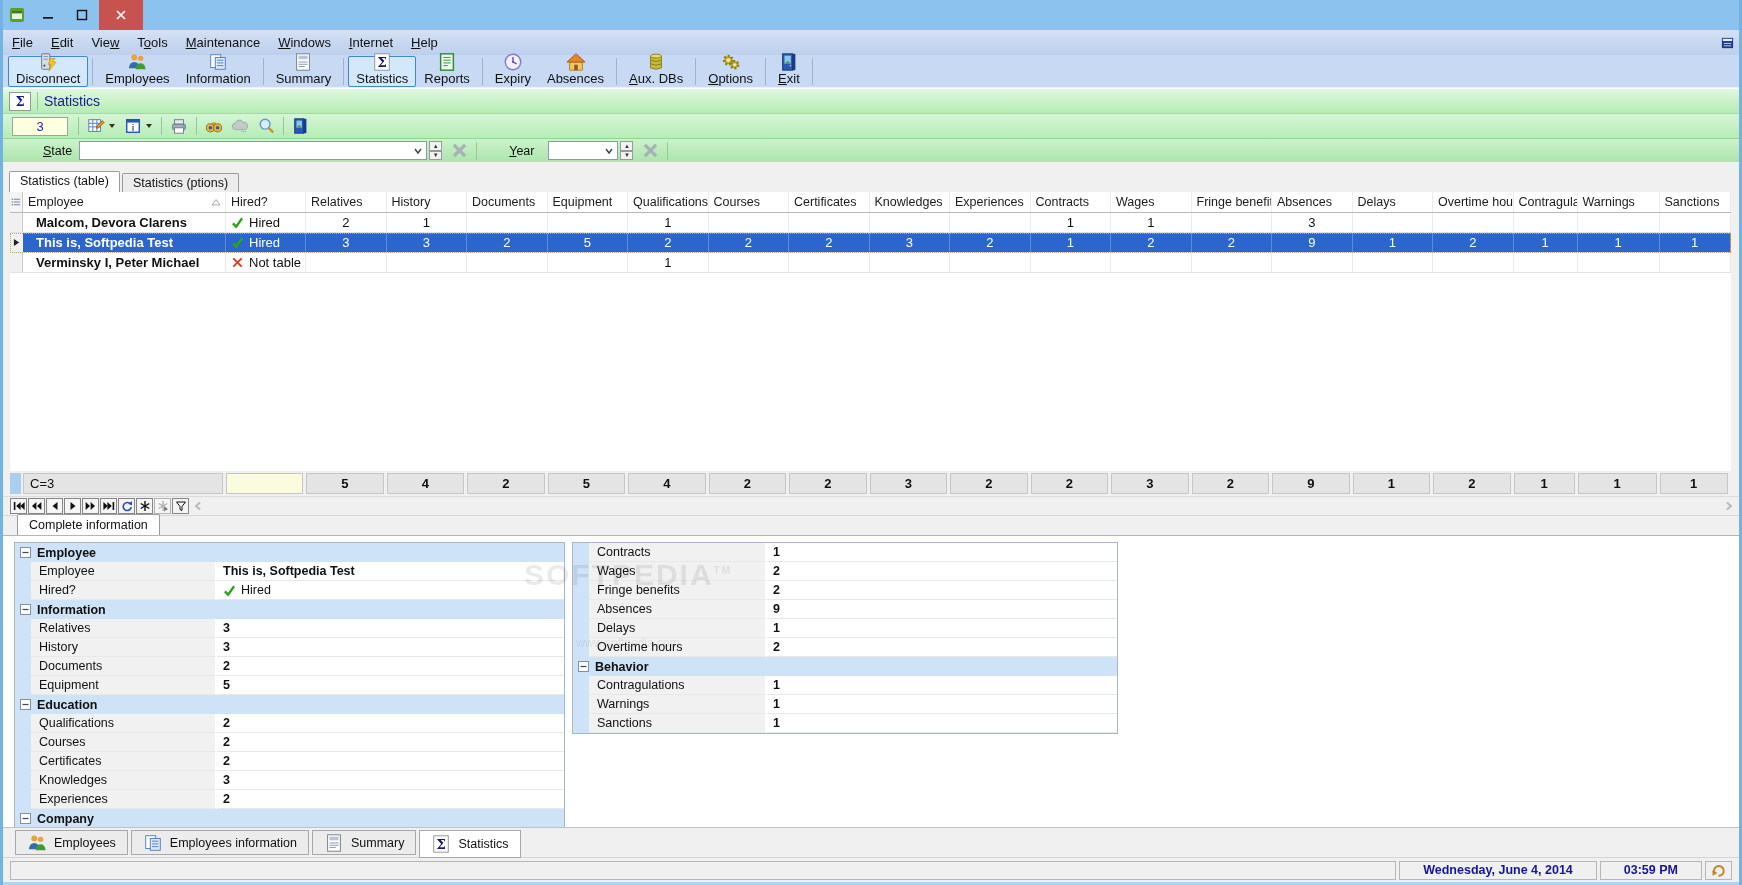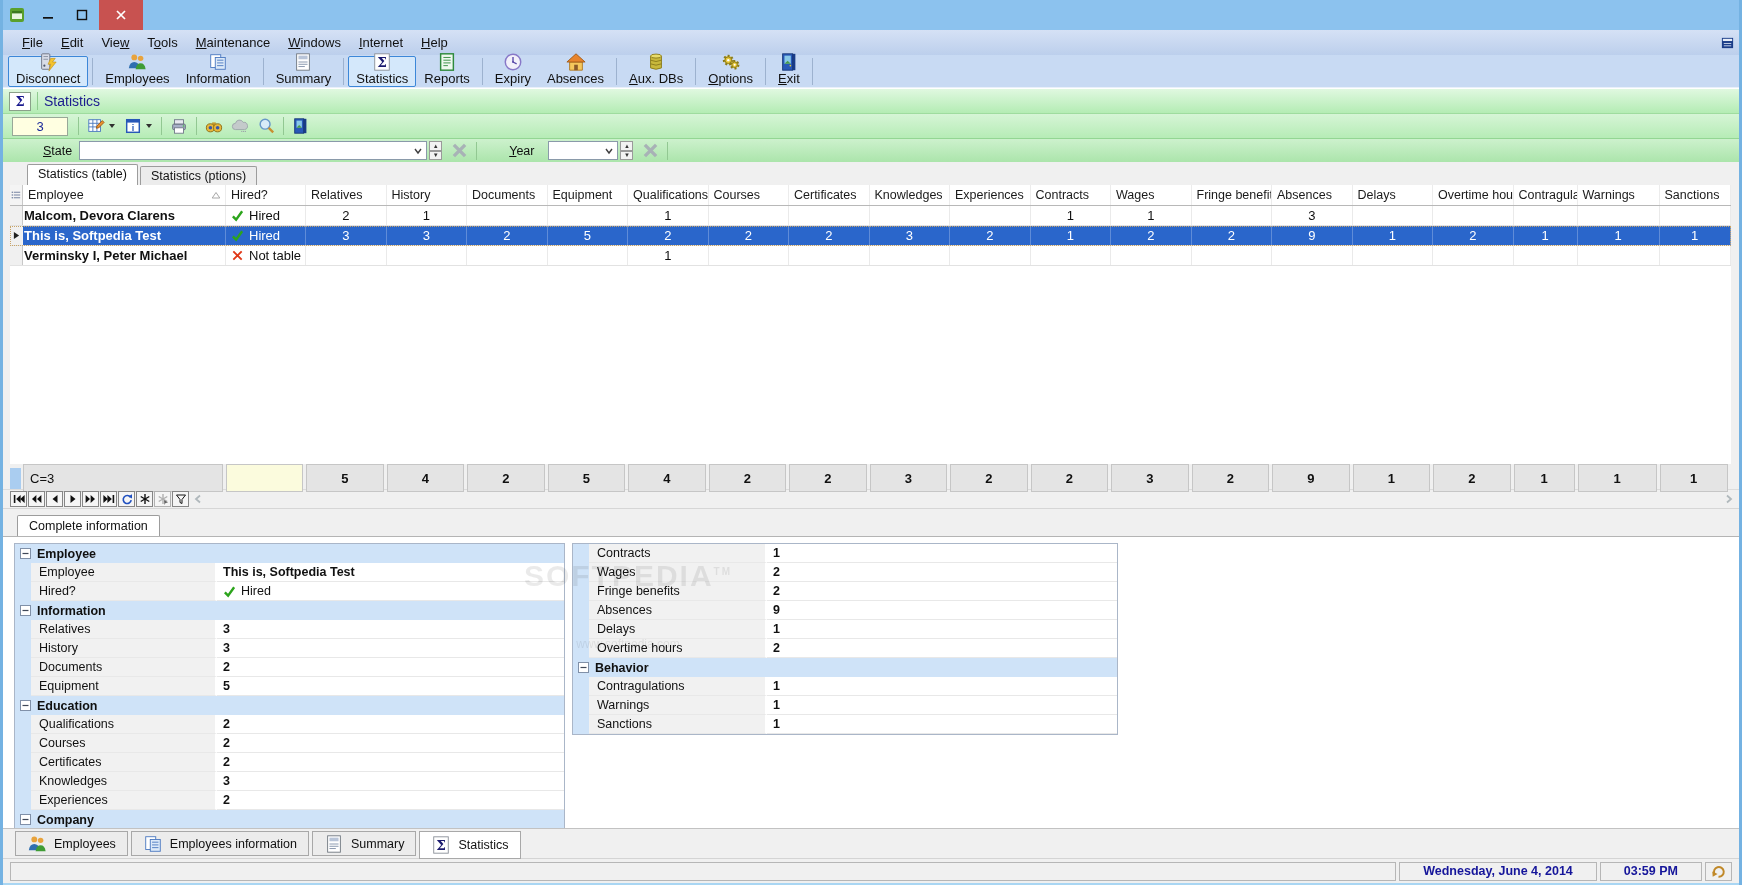--- a/index.html
+++ b/index.html
@@ -8,21 +8,21 @@
   .window { width:1742px; height:885px; border-left:3px solid #74b2e2; border-right:3px solid #74b2e2; position:relative; background:#f0f0f0; }
 
   
   .titlebar { height:30px; background:#8cc2ee; display:flex; align-items:center; }
   .appicon { width:22px; height:18px; margin-left:6px; display:flex; align-items:center; }
   .tb-title { flex:1; text-align:center; font-size:13px; color:#111; white-space:nowrap; overflow:hidden; }
   .wbtn { width:34px; height:30px; display:flex; align-items:center; justify-content:center; cursor:default; }
   .wbtn.close { width:44px; background:#c85250; }
 
   
-  .menubar { height:25px; background:linear-gradient(#d5e1f5,#bccfec); display:flex; align-items:center; padding-left:10px; font-size:13px; color:#111; }
+  .menubar { height:25px; background:linear-gradient(#d5e1f5,#bccfec); display:flex; align-items:center; font-size:13px; color:#111; }
   .menu-item { padding:3px 9px; cursor:default; }
   .menu-item u { text-decoration:underline; }
   .mdi-right { margin-left:auto; margin-right:4px; display:flex; align-items:center; }
 
   
   .toolbar { height:33px; background:#c8daf3; display:flex; align-items:center; padding-left:5px; border-bottom:1px solid #e8f0fa; }
   .tbtn { display:flex; flex-direction:column; align-items:center; justify-content:flex-end; height:31px; padding:1px 7px 1px 7px; font-size:13px; color:#101010; border:1px solid transparent; border-radius:2px; }
   .tbtn .ticon { height:17px; display:flex; align-items:flex-end; }
   .tbtn .tlabel { line-height:13px; white-space:nowrap; }
   .tbtn.active { background:#d4e8fb; border-color:#3c87d8; }
@@ -43,54 +43,54 @@
   .flabel { margin-left:40px; margin-right:7px; }
   .flabel u { text-decoration:underline; }
   .combo { height:19px; background:#fff; border:1px solid #8a9aaa; display:flex; align-items:center; justify-content:flex-end; padding-right:3px; }
   .combo.state { width:348px; }
   .combo.year { width:70px; margin-left:7px; }
   .spinner { width:13px; height:19px; display:flex; flex-direction:column; margin-left:2px; }
   .spinner div { flex:1; background:#f2f2f2; border:1px solid #9a9a9a; display:flex; align-items:center; justify-content:center; font-size:6px; color:#333; }
   .clearx { width:26px; height:19px; display:flex; align-items:center; justify-content:center; margin-left:4px; }
 
   
-  .view-tabs { height:23px; background:#f0f0f0; display:flex; align-items:flex-end; padding-left:24px; }
+  .view-tabs { height:30px; background:#f0f0f0; display:flex; align-items:flex-end; padding-left:6px; }
   .vtab { height:19px; padding:2px 10px 0 10px; font-size:12.5px; background:#ececec; border:1px solid #9c9c9c; border-bottom:none; border-radius:2px 2px 0 0; margin-right:2px; color:#111; }
   .vtab.active { background:#fff; height:21px; position:relative; z-index:2; }
 
   
   .grid { margin-left:7px; width:1721px; background:#fff; --gcols:13px 203px 80px repeat(15,80.5px) 64px 82px 71px; }
   .ghead { display:grid; grid-template-columns:var(--gcols); height:21px; background:#fff; border-bottom:1px solid #b8b8b8; font-size:12.5px; color:#1a1a1a; }
   .ghead > div { display:flex; align-items:center; padding-left:5px; border-right:1px solid #ececec; overflow:hidden; white-space:nowrap; }
   .ghead .selhead { padding-left:1px; background:#f4f4f4; border-right:1px solid #c8c8c8; }
   .ghead .sort { margin-left:auto; margin-right:4px; display:flex; }
   .grow { display:grid; grid-template-columns:var(--gcols); height:20px; background:#fff; border-bottom:1px solid #e2e2e2; font-size:13px; color:#101010; }
   .grow > div { display:flex; align-items:center; justify-content:center; border-right:1px solid #eaeaea; overflow:hidden; white-space:nowrap; }
   .grow .sel { background:#f0f0f0; border-right:1px solid #c8c8c8; }
-  .grow .name { justify-content:flex-start; padding-left:1px; font-weight:bold;text-align:right; }
+  .grow .name { justify-content:flex-start; padding-left:13px; font-weight:bold;text-align:right; }
   .grow .hired { justify-content:flex-start; padding-left:5px; gap:5px; }
   .grow.selected { background:#2a66cb; color:#fff; outline:1px dotted #c8a468; outline-offset:-1px; }
   .grow.selected > div { border-right-color:rgba(255,255,255,.25); }
   .grow.selected .sel { background:#f0f0f0; }
   .gfiller { height:198px; background:#fff; }
   .gsummary { display:grid; grid-template-columns:var(--gcols); height:25px; background:#f0f0f0; align-items:center; font-size:13px; }
-  .scell { height:28px; margin-right:3px; background:#e4e4e4; border:1px solid #c6c6c6; display:flex; align-items:center; justify-content:center; font-weight:bold; color:#101010; }
+  .scell { height:21px; margin-right:3px; background:#e4e4e4; border:1px solid #c6c6c6; display:flex; align-items:center; justify-content:center; font-weight:bold; color:#101010; }
   .scell.slabel { justify-content:flex-start; padding-left:6px; font-weight:normal; }
   .scell.cream { background:#fbfbdd; }
   .sstub { height:21px; margin-right:2px; background:#aacdf0; }
 
   
   .navbar { height:19px; background:#f0f0f0; border-top:1px solid #dcdcdc; display:flex; align-items:center; padding:0 6px 0 7px; gap:1px; }
   .nbtn { width:17px; height:16px; background:#f5f5f5; border:1px solid #868686; display:flex; align-items:center; justify-content:center; }
   .nbtn.ndis { border-color:#b2b2b2; }
   .scrl { margin-left:4px; display:flex; align-items:center; }
   .navspacer { flex:1; }
 
   
-  .detail-tabrow { height:28px; background:#f0f0f0; border-top:1px solid #d6d6d6; display:flex; align-items:flex-end; padding-left:14px; }
+  .detail-tabrow { height:20px; background:#f0f0f0; border-top:1px solid #d6d6d6; display:flex; align-items:flex-end; padding-left:14px; }
   .dtab { height:21px; padding:3px 11px 0 11px; background:#fff; border:1px solid #9c9c9c; border-bottom:none; border-radius:2px 2px 0 0; font-size:12.5px; color:#111; }
   .detail-panel { height:292px; background:#fff; border-top:1px solid #b4b4b4; position:relative; overflow:hidden; }
   .dcol { position:absolute; top:6px; border:1px solid #aab6c8; background:#fff; }
   .dcol-left { left:11px; width:551px; }
   .dcol-right { left:569px; width:546px; }
   .dsec-h { height:19px; background:#cfe3f8; display:flex; align-items:center; font-weight:bold; font-size:12.5px; color:#101010; }
   .minus { display:flex; margin:0 6px 0 5px; }
   .drow { display:grid; height:19px; }
   .dcol-left .drow { grid-template-columns:16px 186px 1fr; }
   .dcol-right .drow { grid-template-columns:16px 178px 1fr; }

